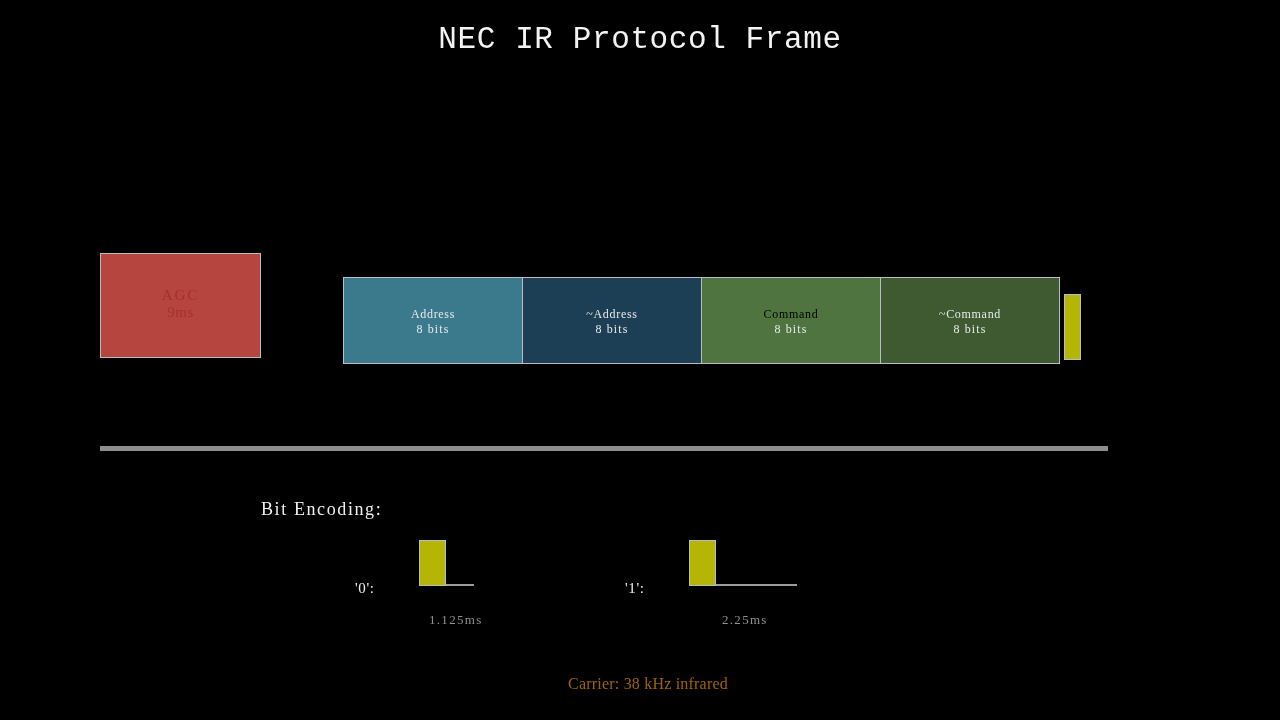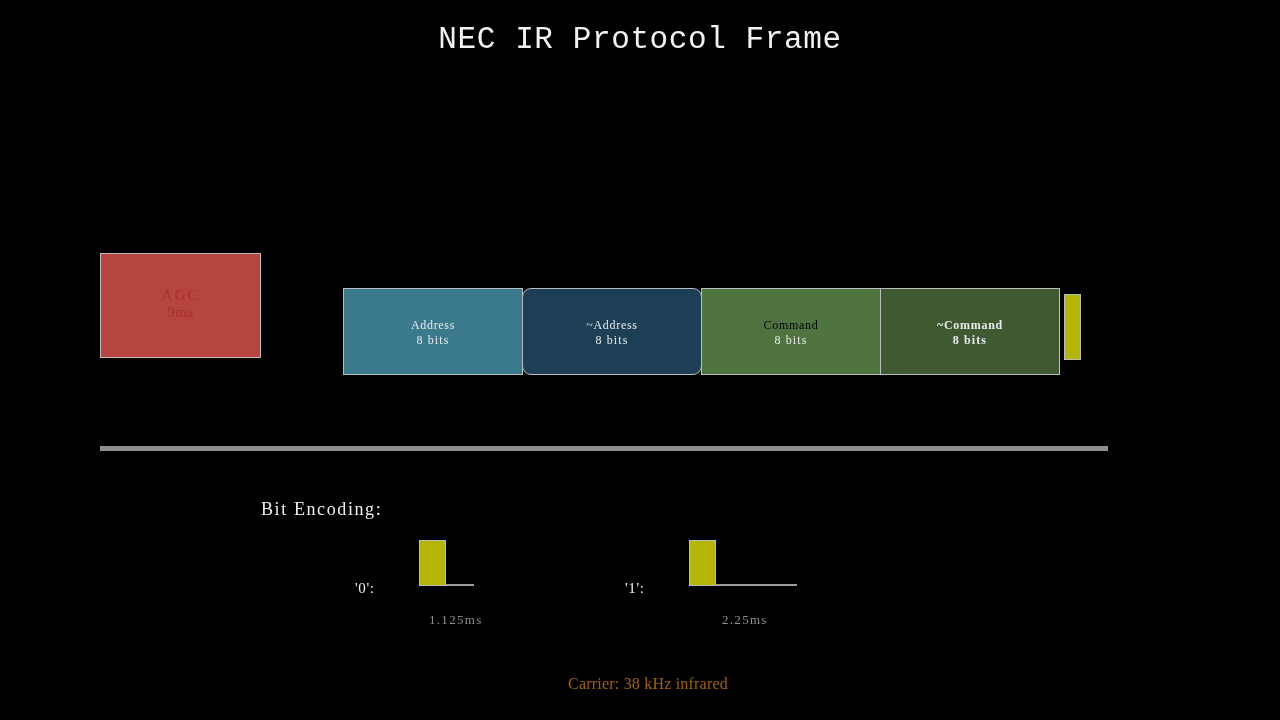--- a/index.html
+++ b/index.html
@@ -72,21 +72,21 @@
 
   
   .frame-row {
     position: absolute;
     left: 343px;
     top: 273px;
     height: 87px;
   }
   .dblock {
     position: absolute;
-    top: 15px;
+    top: 4px;
     height: 87px;
     border: 1px solid #b9bcc0;
     box-sizing: border-box;
   }
   .dblock .lbl {
     position: absolute;
     left: 0;
     top: 29px;
     width: 100%;
     text-align: center;
@@ -227,35 +227,35 @@
 
   <div class="frame-row" style="width: 717px;">
 
     <div class="dblock" id="blk-0" style="left: 0px; width: 180px; background: rgb(58, 122, 140); border-color: rgb(185, 188, 192);">
       <div class="lbl">
         <span class="nm" style="color: rgb(232, 234, 236);">Address</span>
         <span class="bits" style="color: rgb(232, 234, 236);">8 bits</span>
       </div>
     </div>
 
-    <div class="dblock" id="blk-1" style="left: 179px; width: 180px; background: rgb(29, 63, 85); border-color: rgb(185, 188, 192); border-radius: 9px;">
+    <div class="dblock" id="blk-1" style="left: 179px; width: 180px; background: rgb(29, 63, 85); border-color: rgb(185, 188, 192);">
       <div class="lbl">
         <span class="nm" style="color: rgb(232, 234, 236);">~Address</span>
         <span class="bits" style="color: rgb(232, 234, 236);">8 bits</span>
       </div>
     </div>
 
     <div class="dblock" id="blk-2" style="left: 358px; width: 180px; background: rgb(79, 116, 64); border-color: rgb(185, 188, 192);">
       <div class="lbl">
         <span class="nm" style="color: #000000;">Command</span>
         <span class="bits" style="color: rgb(232, 234, 236);">8 bits</span>
       </div>
     </div>
 
-    <div class="dblock" id="blk-3" style="left: 537px; width: 180px; background: rgb(63, 90, 49); border-color: rgb(185, 188, 192); font-weight: bold;">
+    <div class="dblock" id="blk-3" style="left: 537px; width: 180px; background: rgb(63, 90, 49); border-color: rgb(185, 188, 192);">
       <div class="lbl">
         <span class="nm" style="color: rgb(232, 234, 236);">~Command</span>
         <span class="bits" style="color: rgb(232, 234, 236);">8 bits</span>
       </div>
     </div>
 
   </div>
 
   <div class="stopbit" style="background: rgb(181, 181, 6); border-color: rgb(185, 188, 192);"></div>
 

